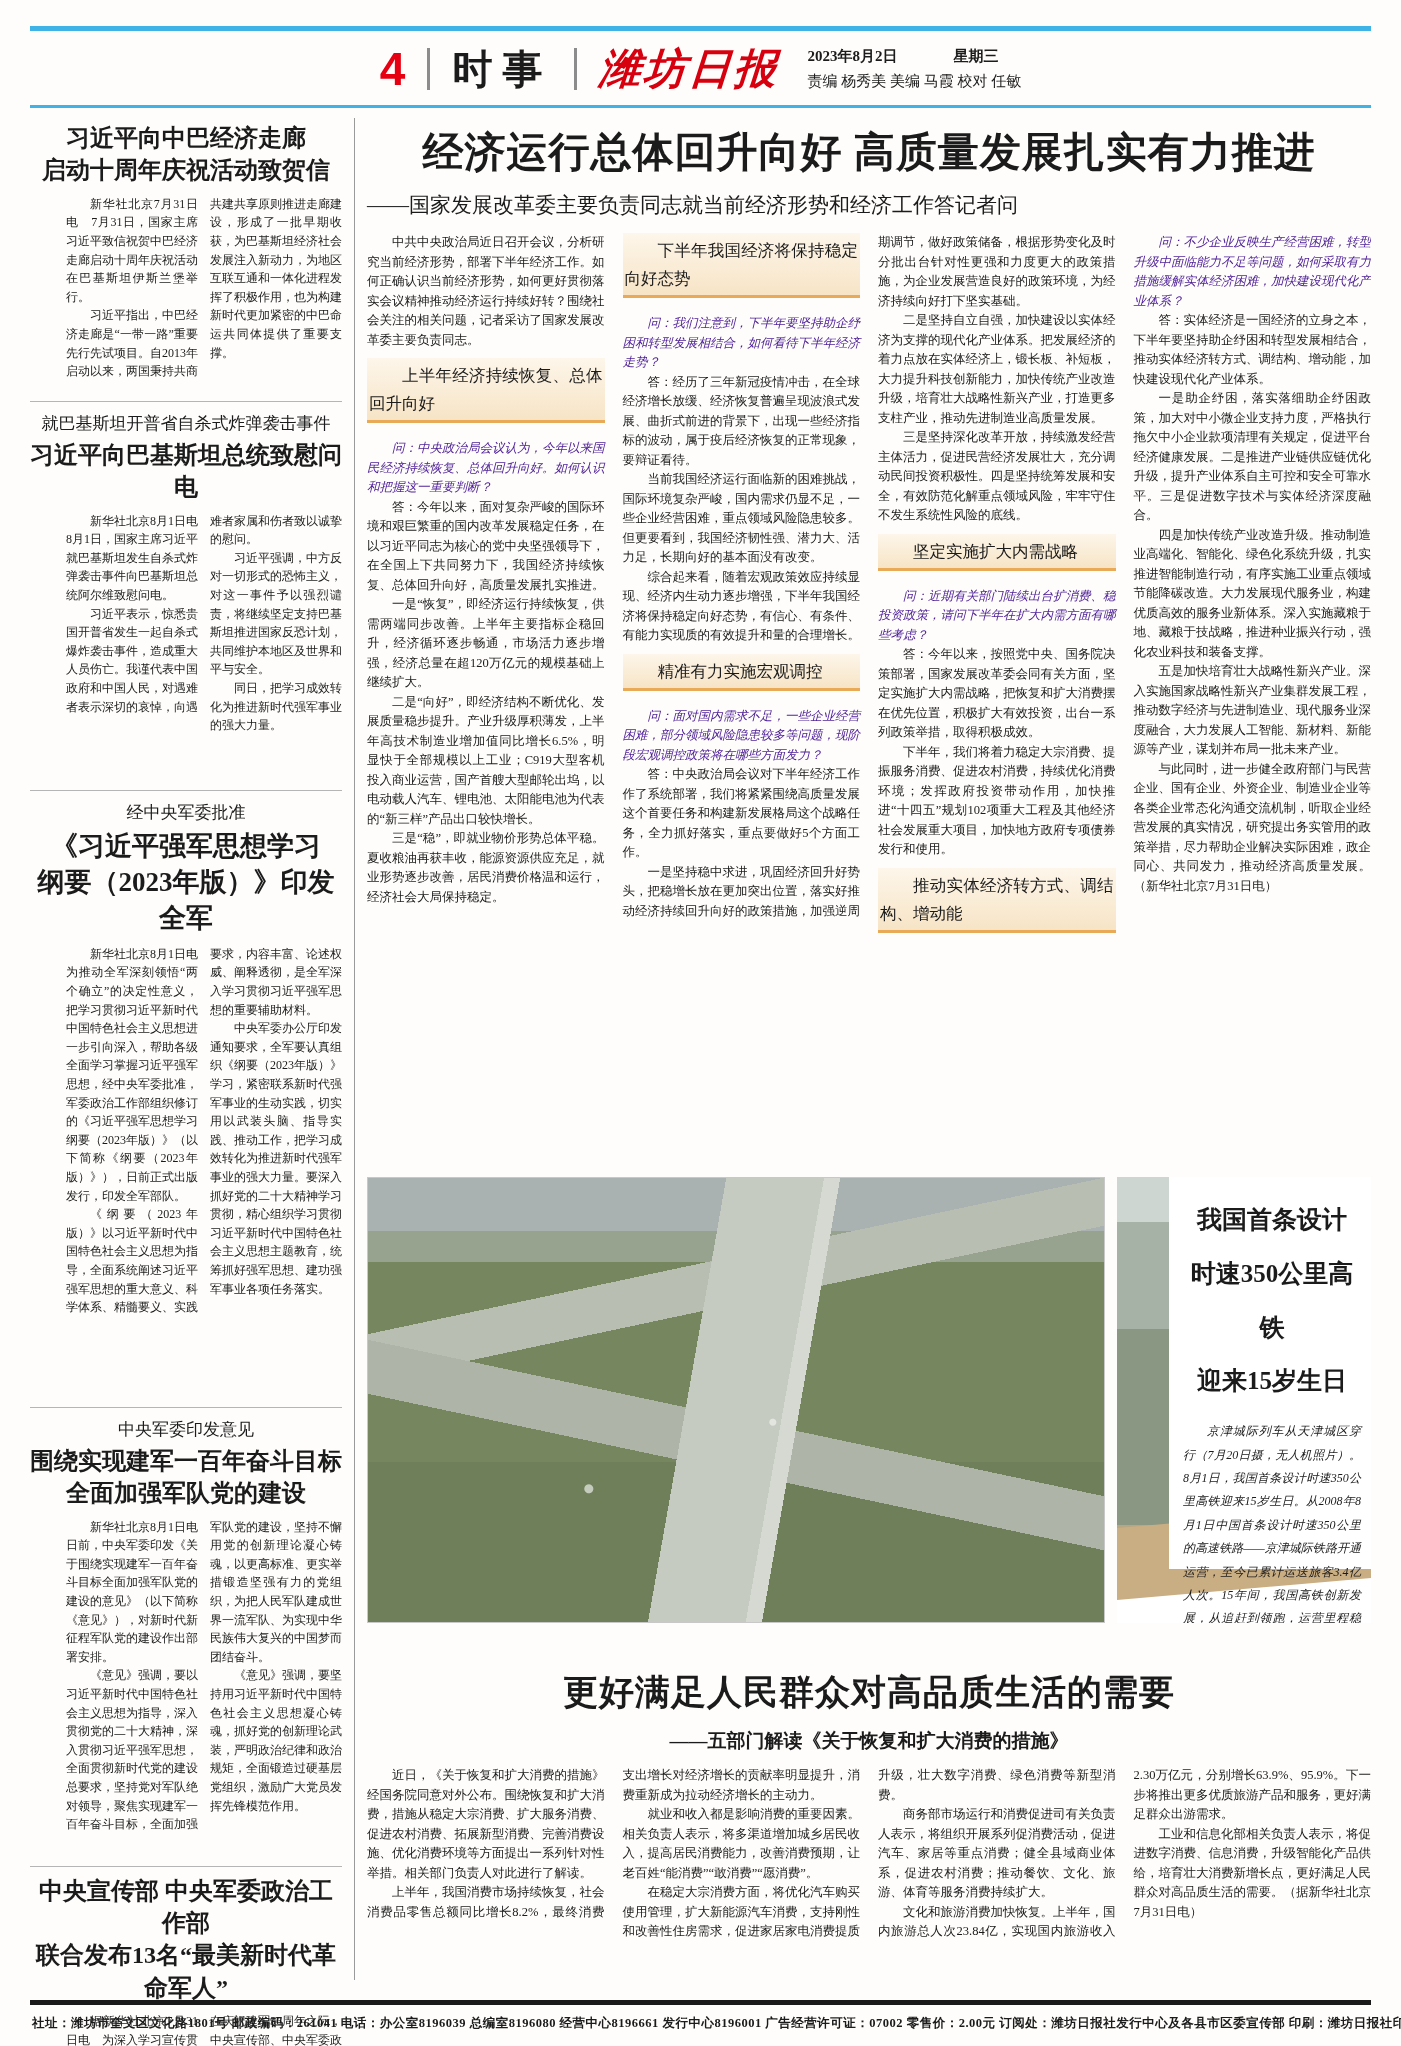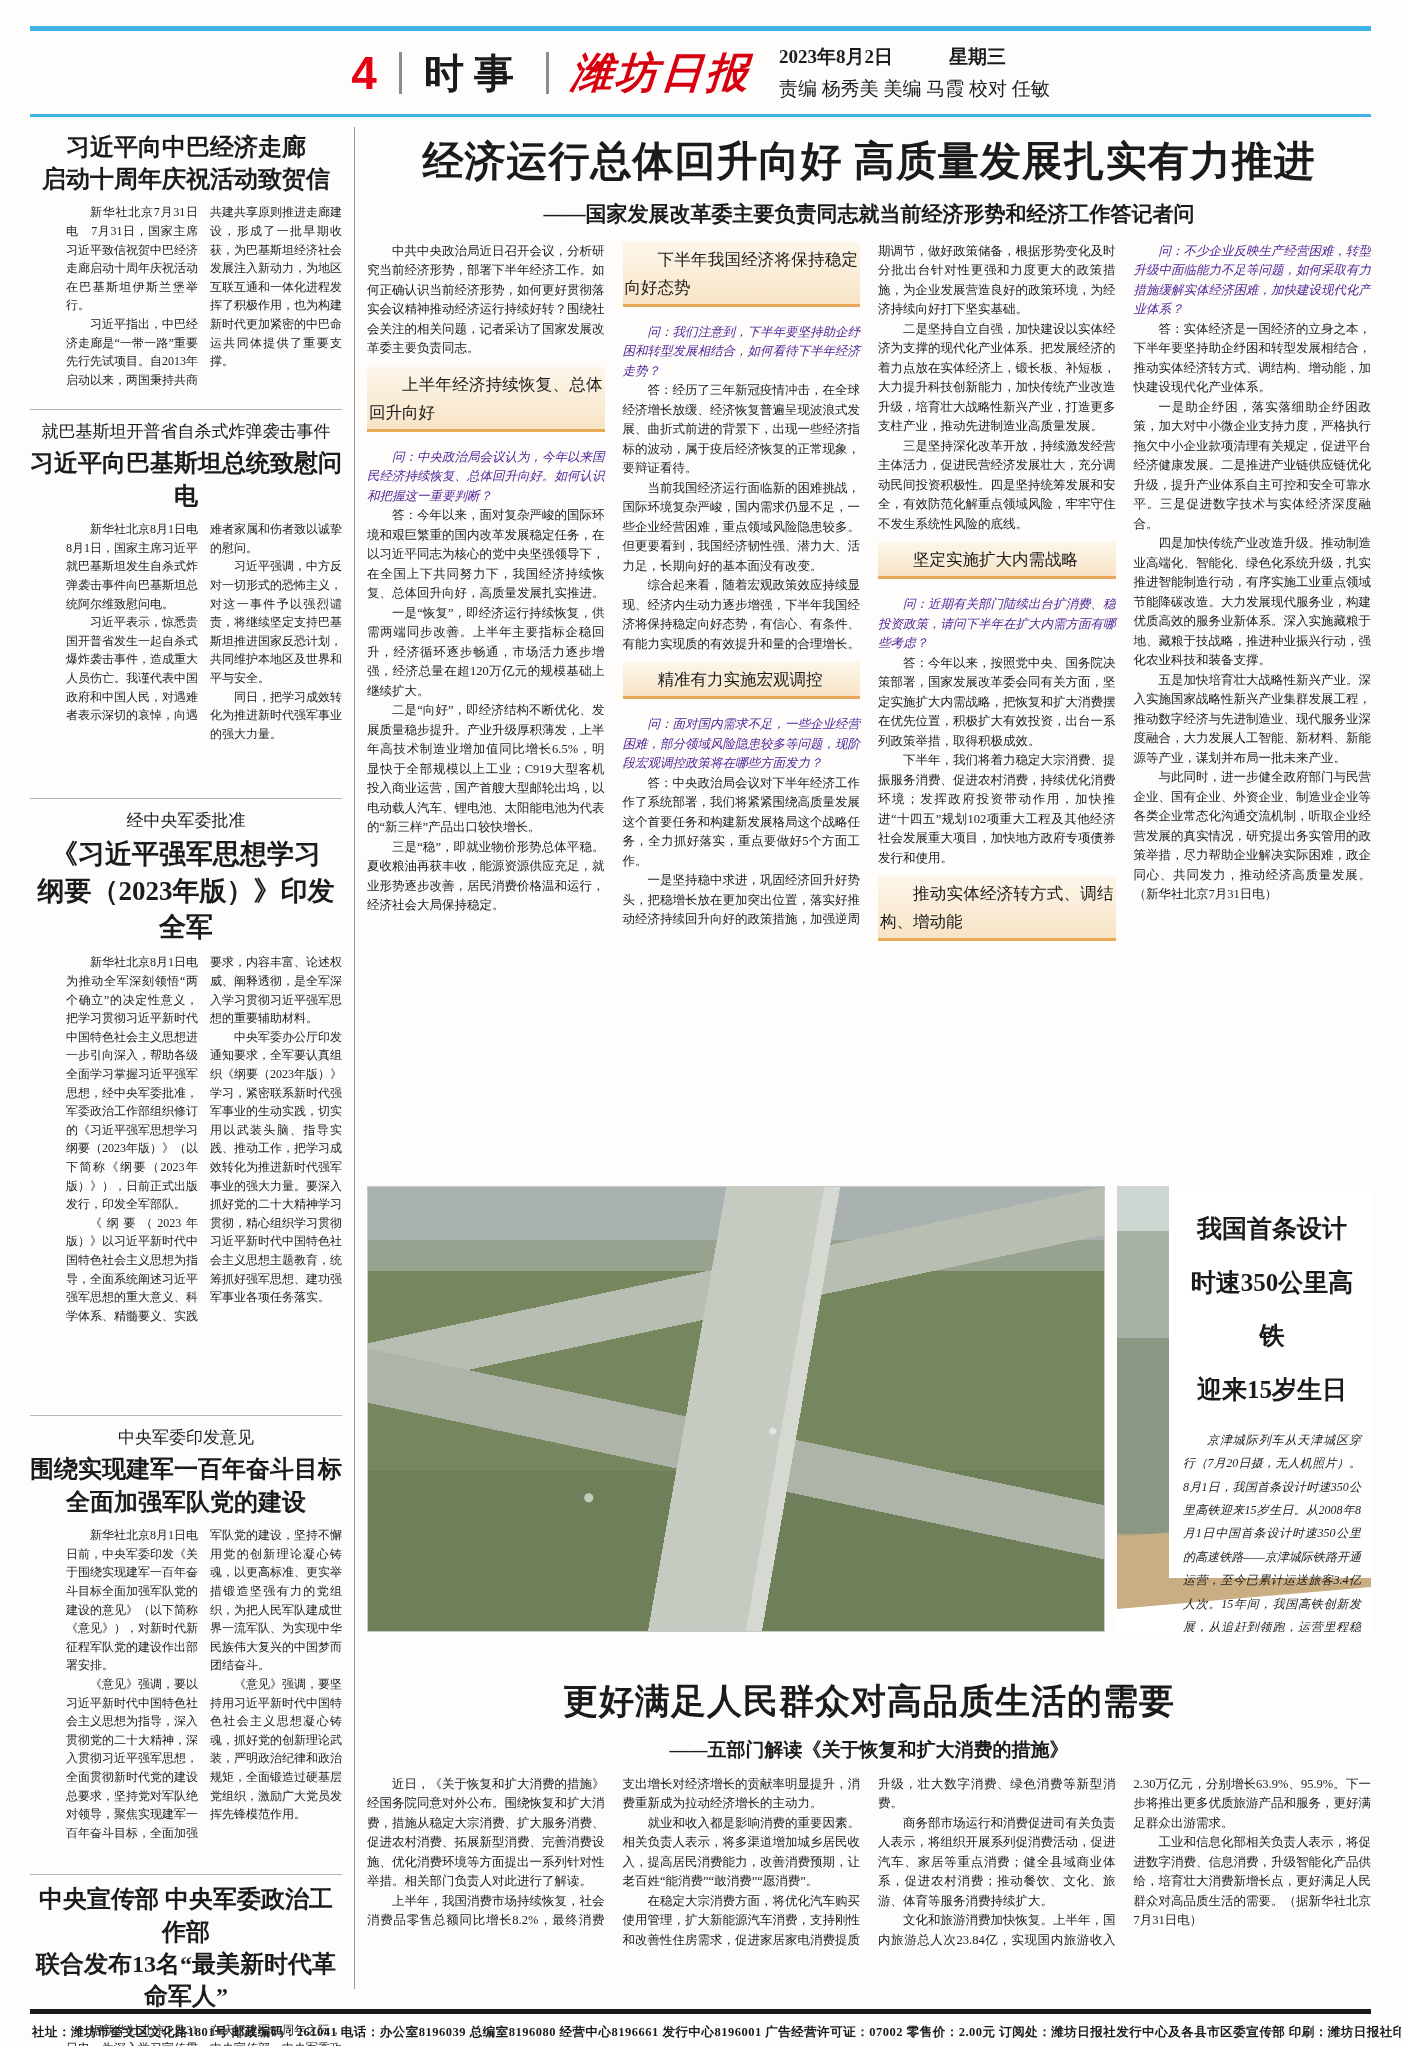--- a/index.html
+++ b/index.html
@@ -17,21 +17,21 @@
     display:flex; align-items:center; justify-content:center;
     gap:22px; padding:10px 0 8px 0;
   }
   .pagenum{ color:#e60012; font-size:46px; font-weight:bold; font-family:"Liberation Sans",sans-serif; }
   .hbar{ width:3px; height:42px; background:#8c8c8c; }
   .section{ font-size:40px; font-weight:bold; letter-spacing:10px; }
   .masthead{
     color:#d6000f; font-size:42px; font-weight:900; font-style:italic;
     letter-spacing:3px; transform:skewX(-4deg);
   }
-  .datebox{ font-size:19px; line-height:1.7; padding-left:6px; }
+  .datebox{ font-size:15px; line-height:1.7; padding-left:6px; }
   .datebox .row1{ display:flex; gap:56px; font-weight:bold; }
   
   .content{ display:flex; height:1882px; padding-top:6px; }
   .leftcol{ width:312px; flex:none; }
   .vdiv{ width:1px; background:#9a9a9a; margin:4px 12px 10px 12px; }
   .mainarea{ flex:1; min-width:0; }
   
   .larticle{ padding:6px 0 10px 0; }
   .larticle + .larticle{ border-top:1px solid #b5b5b5; }
   .kicker{ text-align:center; font-size:17px; font-weight:normal; padding:4px 0 2px 0; }
@@ -43,21 +43,21 @@
   .ltitle.small{ font-size:24px; }
   .lbody{ column-count:2; column-gap:12px; overflow:hidden; text-align:justify;margin-left:36px; }
   .lbody .para{ font-size:12px; line-height:1.55; text-indent:2em; }
   .h1b{ height:196px; } .h2b{ height:268px; } .h3b{ height:452px; }
   .h4b{ height:338px; } .h5b{ height:178px; }
   
   .main-title{
     text-align:center; font-size:41px; font-weight:bold; letter-spacing:1px;
     padding:14px 0 4px 0; line-height:1.2;
   }
-  .main-sub{ text-align:center; font-size:21px; font-weight:bold; padding:10px 0 14px 0; }
+  .main-sub{ font-size:21px; font-weight:normal; padding:10px 0 14px 0; }
   .mbody{
     column-count:4; column-gap:18px; height:940px; overflow:hidden;
     text-align:justify;
   }
   .para{ font-size:12.5px; line-height:1.56; text-indent:2em; }
   .para.q{ font-style:italic; color:#4c1d95; }
   .subhead{
     font-size:16.5px; font-weight:normal; line-height:1.7; text-indent:2em;
     background:linear-gradient(to bottom,#fdf6ea 0%,#f7e4c6 100%);
     border-bottom:3px solid #e9aa57;

